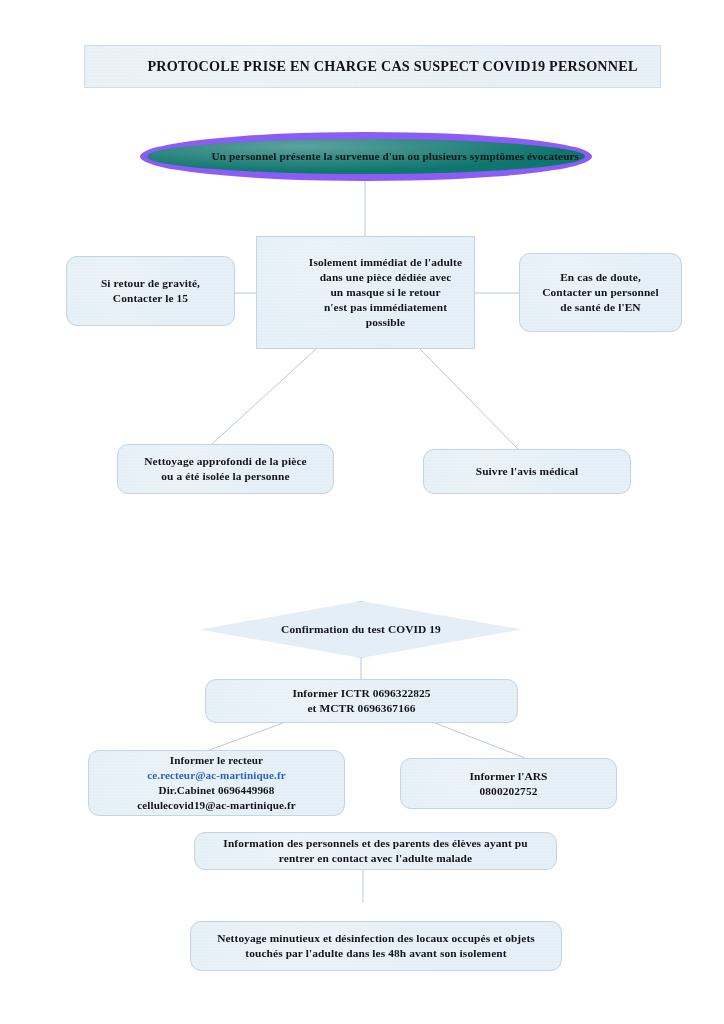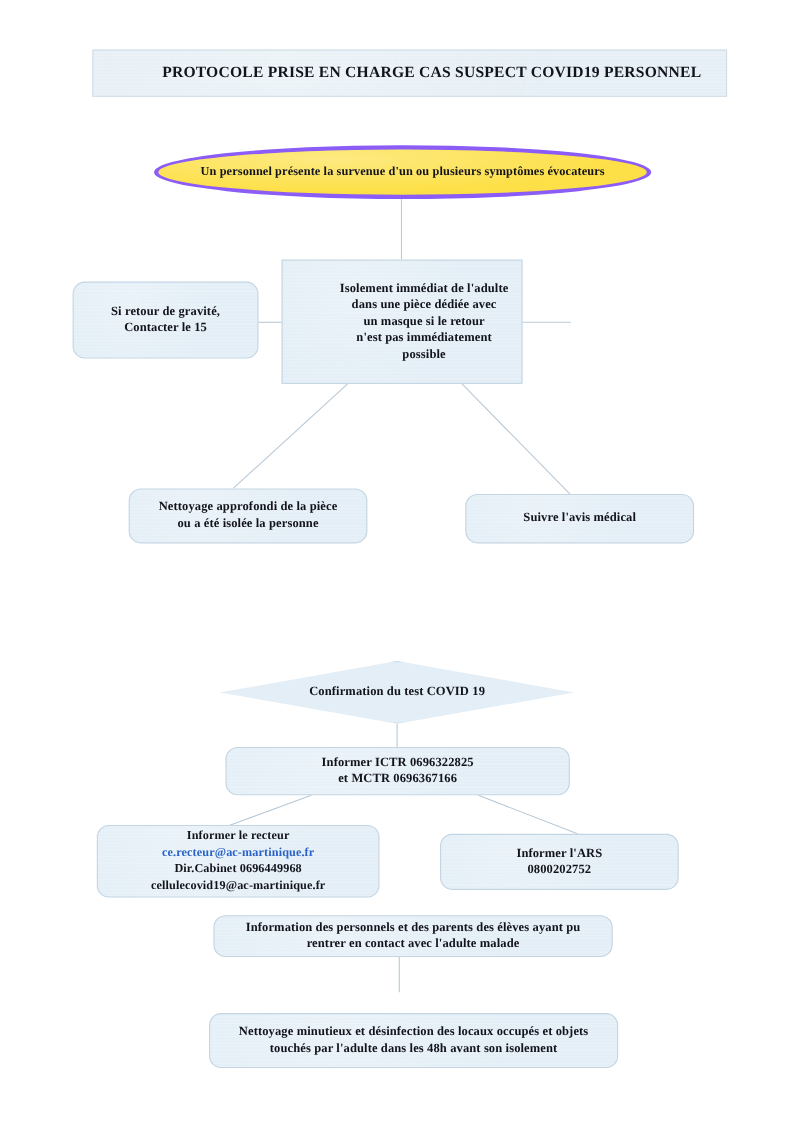--- a/index.html
+++ b/index.html
@@ -48,24 +48,25 @@
   
   #title-banner{
     left:84px;top:45px;width:577px;height:43px;
     background:#e6eff5;border:1px solid #cfdde7;
     font-size:14.2px;letter-spacing:.2px;
   }
 
   
   #trigger-oval{
     left:140px;top:132px;width:452px;height:49px;
-    background:#fde047;
+    background:#0f766e;
     border-radius:50%/50%;
-    border:4px solid #8b5cf6;
+    border:7px solid #8b5cf6;
     font-size:11.2px;
+    justify-content:flex-end;
   }
   #trigger-oval::after{
     content:"";position:absolute;inset:0;border-radius:50%/50%;
     background:radial-gradient(ellipse at 35% 20%, rgba(255,255,255,.32), rgba(255,255,255,0) 65%);
     pointer-events:none;
   }
 
   
   #isolation-box{left:256px;top:236px;width:219px;height:113px;font-size:11.4px;}
   #gravity-box  {left:66px; top:256px;width:169px;height:70px; font-size:11.4px;}
@@ -134,20 +135,27 @@
     </span>
   </div>
 
   <div class="node box rounded" id="gravity-box">
     <span class="txt">
       <span class="ln">Si retour de gravité,</span>
       <span class="ln">Contacter le 15</span>
     </span>
   </div>
 
+  <div class="node box rounded" id="doubt-box">
+    <span class="txt">
+      <span class="ln">En cas de doute,</span>
+      <span class="ln">Contacter un personnel</span>
+      <span class="ln">de santé de l'EN</span>
+    </span>
+  </div>
 
   <div class="node box rounded" id="cleaning-box">
     <span class="txt">
       <span class="ln">Nettoyage approfondi de la pièce</span>
       <span class="ln">ou a été isolée la personne</span>
     </span>
   </div>
 
   <div class="node box rounded" id="advice-box">
     <span class="txt">Suivre l'avis médical</span>

